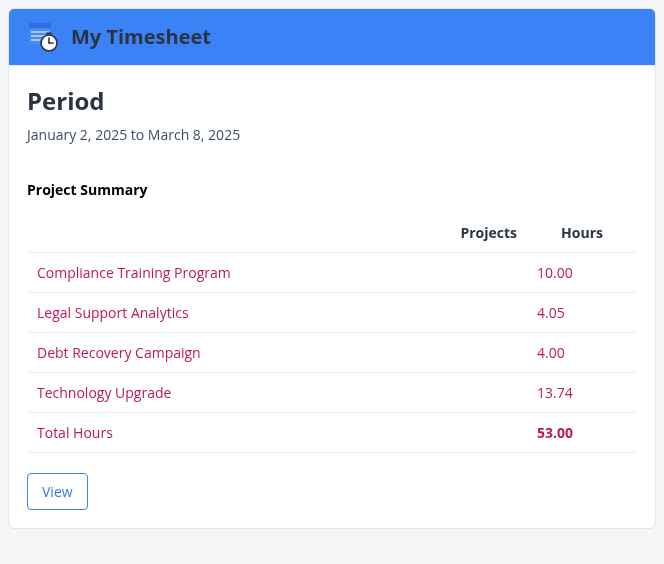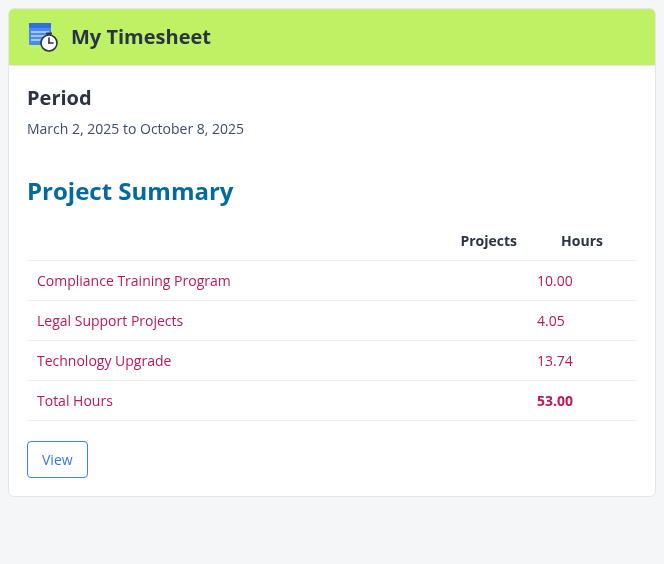--- a/index.html
+++ b/index.html
@@ -9,49 +9,49 @@
       padding: 8px;
       width: 664px;
     }
     .card {
       background: #ffffff;
       border: 1px solid #e4e6eb;
       border-radius: 6px;
       overflow: hidden;
     }
     .card-header {
-      background: #bef264;
+      background: #3b82f6;
       border-bottom: 1px solid #e4e6eb;
       padding: 12px 18px;
       display: flex;
       align-items: center;
       gap: 12px;
     }
     .header-icon { width: 32px; height: 32px; flex-shrink: 0; }
     .card-title {
       color: #2b3443;
       font-size: 20px;
       font-weight: 700;
       line-height: 1.2;
     }
     .card-body { padding: 18px 18px 18px 18px; }
     .section-title {
       color: #2b3443;
-      font-size: 20px;
+      font-size: 24px;
       font-weight: 700;
       margin-bottom: 8px;
     }
     .period-text {
       color: #3d4d69;
       font-size: 14px;
       margin-bottom: 36px;
     }
     .summary-title {
-      color: #0369a1;
-      font-size: 24px;
+      color: #000000;
+      font-size: 14px;
       font-weight: 700;
       margin-bottom: 14px;
     }
     table {
       width: 100%;
       border-collapse: collapse;
       font-size: 14px;
       color: #2b3443;
     }
     thead th {
@@ -100,39 +100,43 @@
         <rect x="19" y="11.6" width="6" height="2" rx="0.7" fill="#2b3443"></rect>
         <line x1="22" y1="22" x2="22" y2="17" stroke="#2b3443" stroke-width="1.6" stroke-linecap="round"></line>
         <line x1="22" y1="22" x2="26" y2="22" stroke="#2b3443" stroke-width="1.6" stroke-linecap="round"></line>
       </svg>
     </span>
     <h2 class="card-title">My Timesheet</h2>
   </div>
 
   <div class="card-body">
     <h3 class="section-title">Period</h3>
-    <div class="period-text">March 2, 2025 to October 8, 2025</div>
+    <div class="period-text">January 2, 2025 to March 8, 2025</div>
 
     <h3 class="summary-title">Project Summary</h3>
 
     <table>
       <thead>
         <tr>
           <th>Projects</th>
           <th class="hours-col">Hours</th>
         </tr>
       </thead>
       <tbody>
         <tr>
           <td>Compliance Training Program</td>
           <td class="hours-cell">10.00</td>
         </tr>
         <tr>
-          <td>Legal Support Projects</td>
+          <td>Legal Support Analytics</td>
           <td class="hours-cell">4.05</td>
+        </tr>
+        <tr>
+          <td>Debt Recovery Campaign</td>
+          <td class="hours-cell">4.00</td>
         </tr>
         <tr>
           <td>Technology Upgrade</td>
           <td class="hours-cell">13.74</td>
         </tr>
         <tr class="total-row">
           <td>Total Hours</td>
           <td class="hours-cell">53.00</td>
         </tr>
       </tbody>

